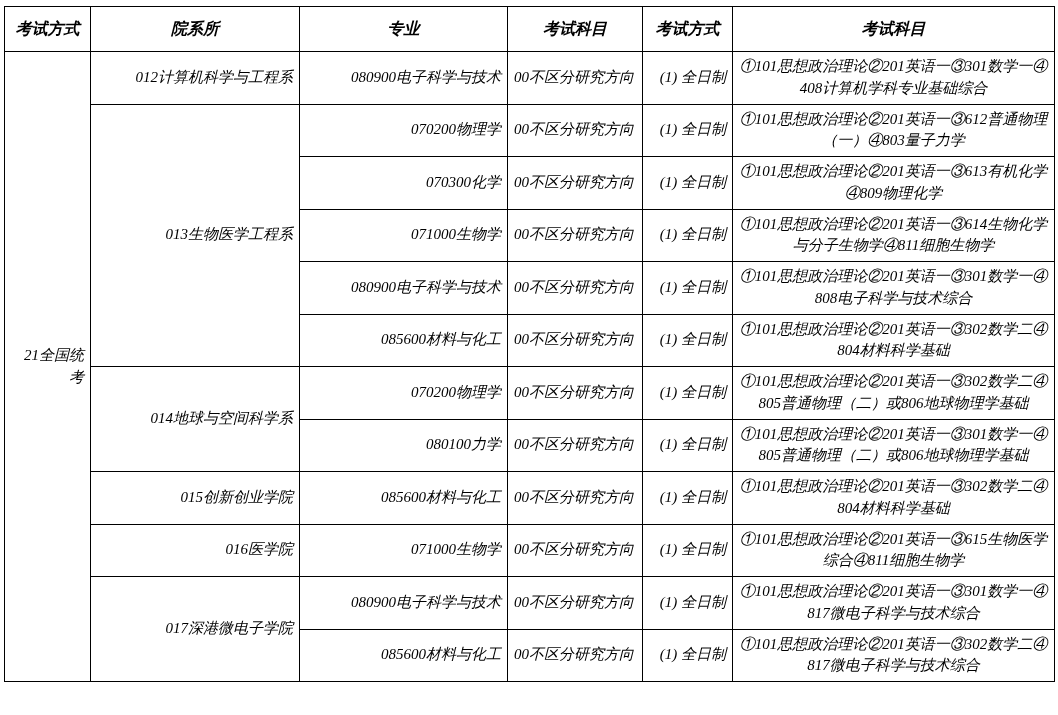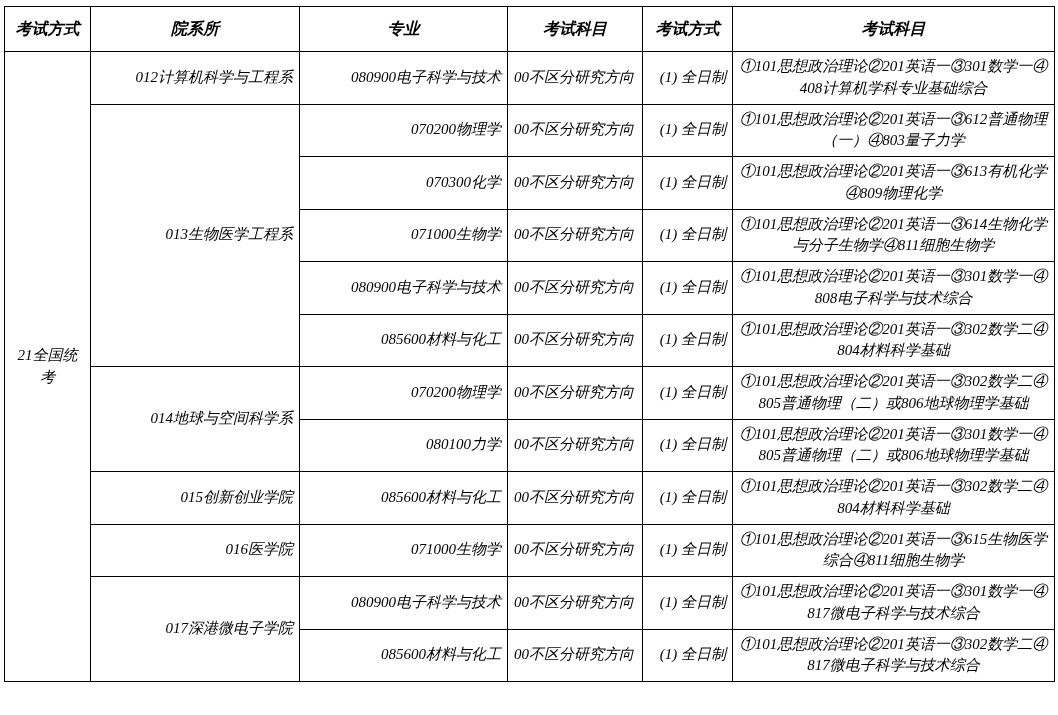--- a/index.html
+++ b/index.html
@@ -37,21 +37,21 @@
     word-break: break-all;
   }
   table.exam-table thead th {
     text-align: center;
     font-weight: bold;
     height: 36px;
     padding: 4px 2px;
     font-size: 16px;
   }
   td.c-method {
-    text-align: center;
+    text-align: right;
     vertical-align: middle;
     font-size: 15px;
   }
   td.c-dept {
     text-align: right;
     vertical-align: middle;
   }
   td.c-major {
     text-align: right;
     vertical-align: middle;

